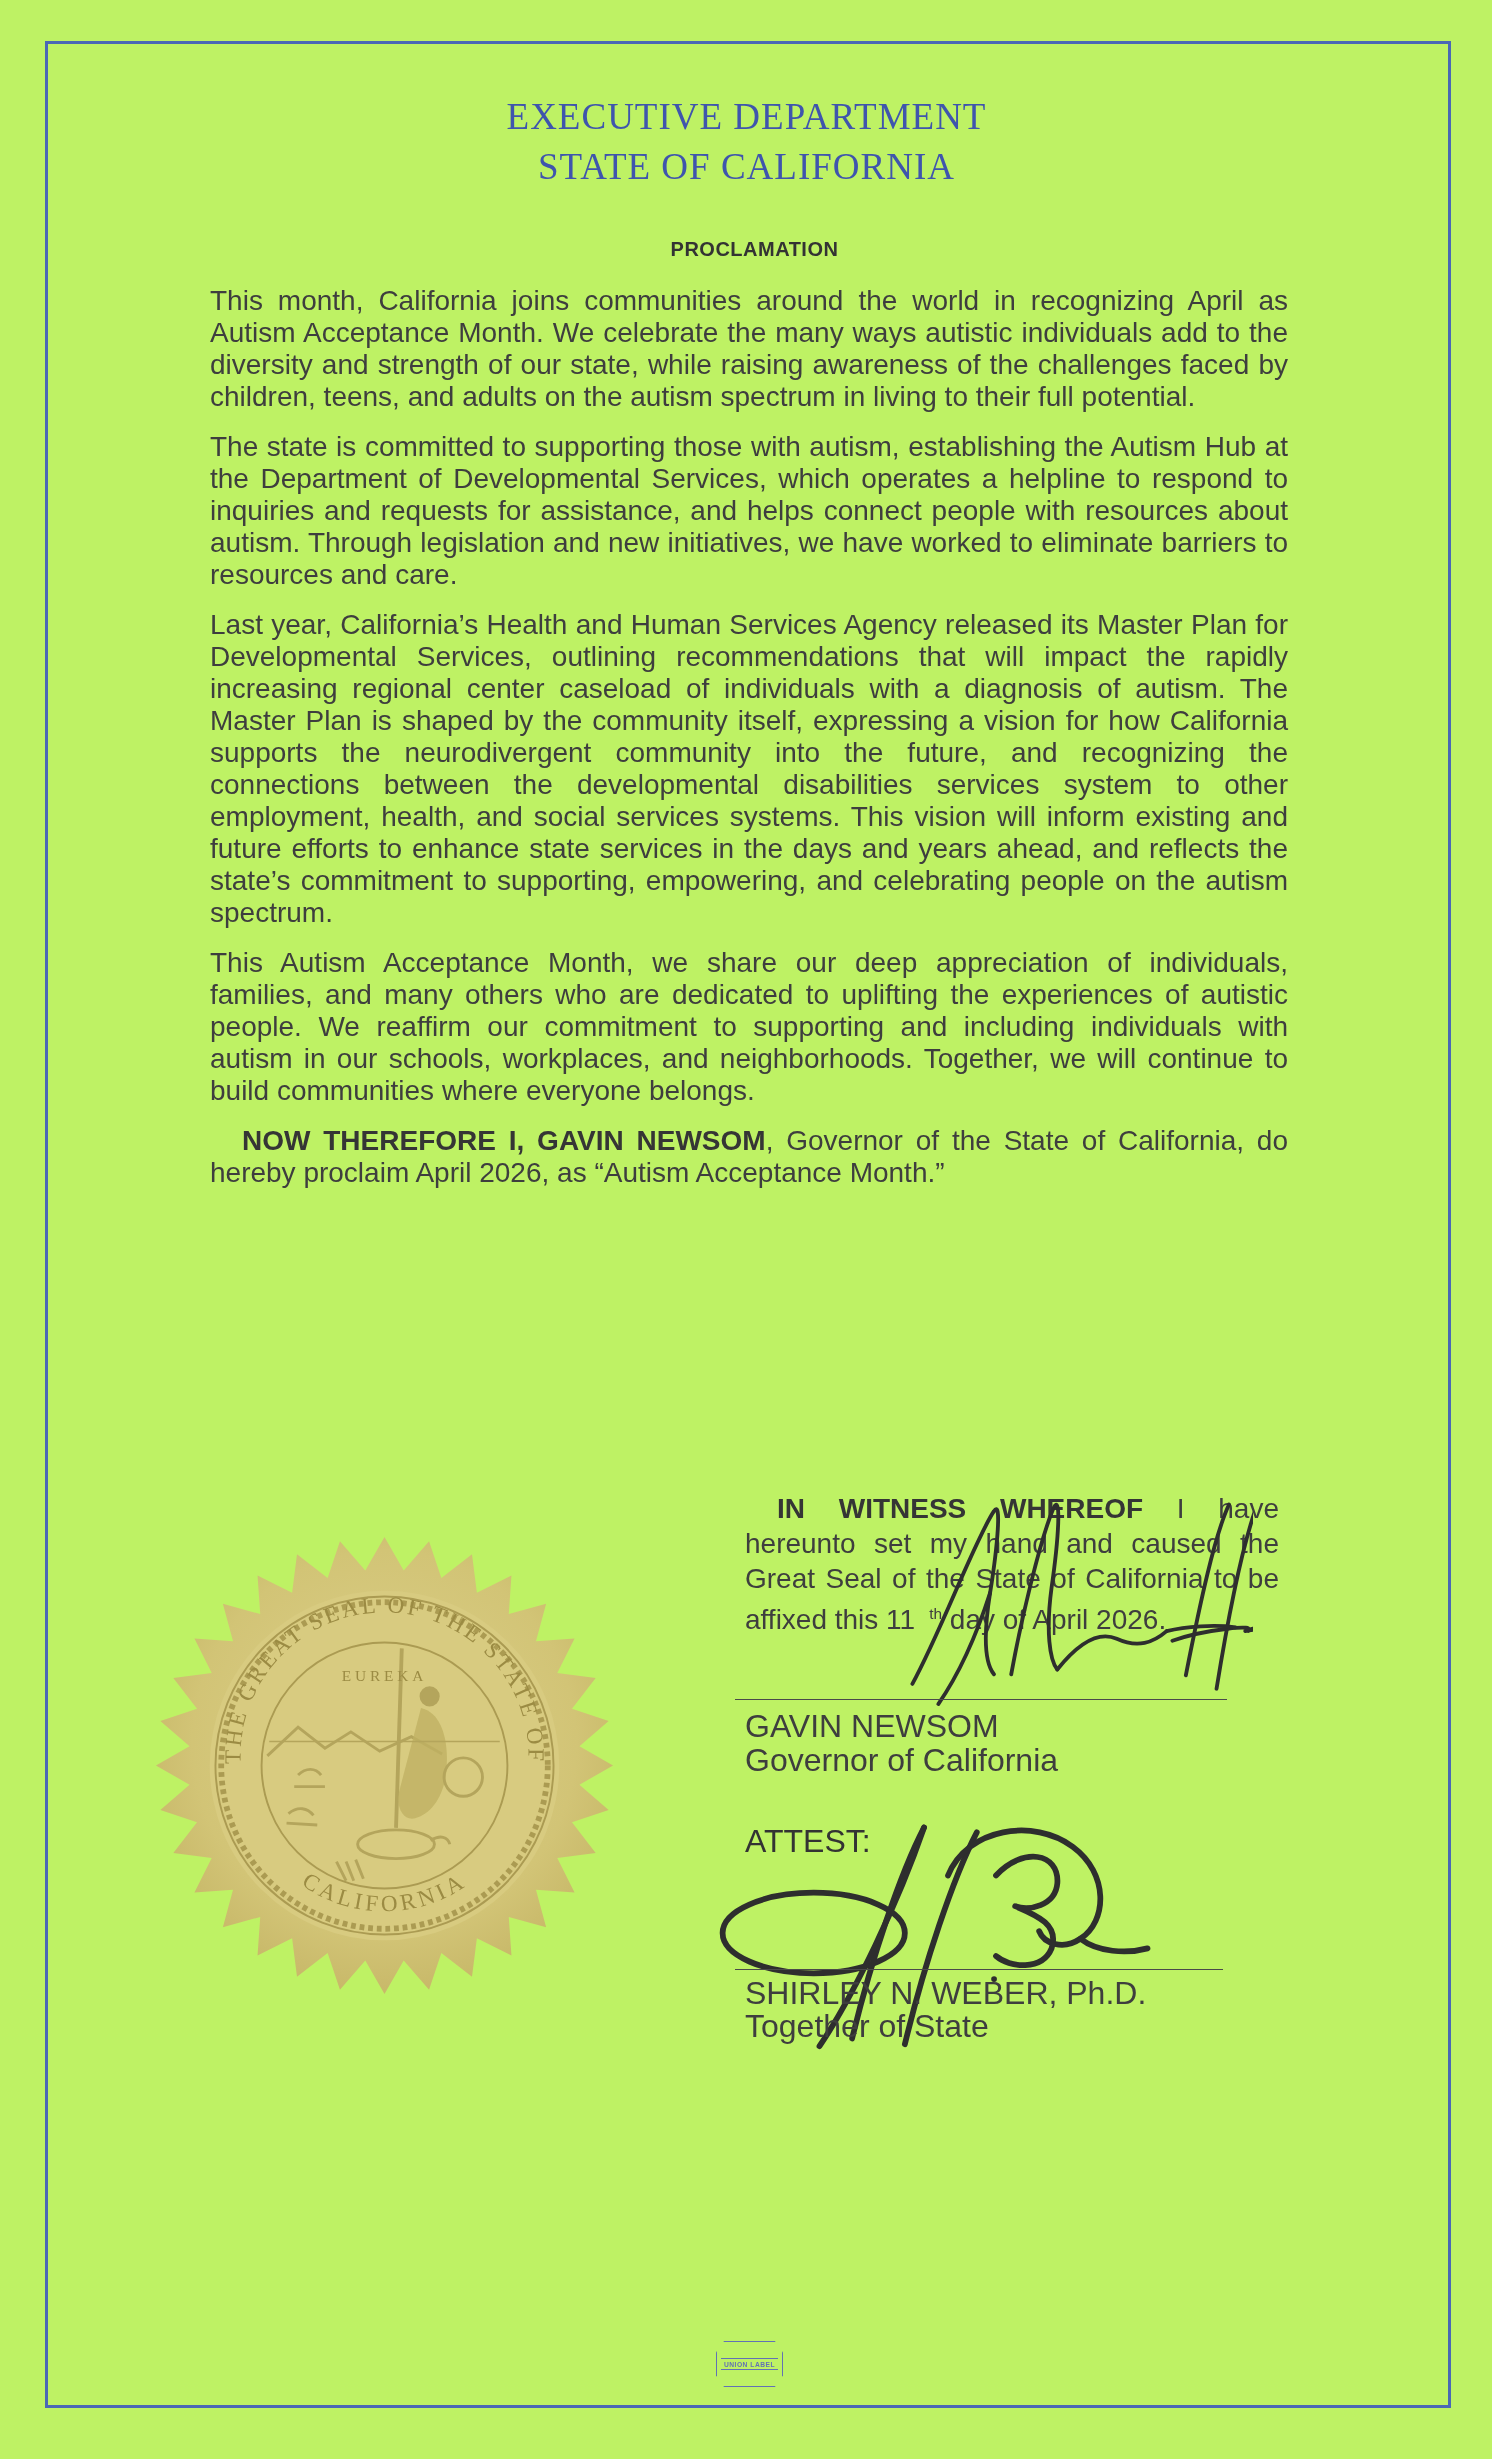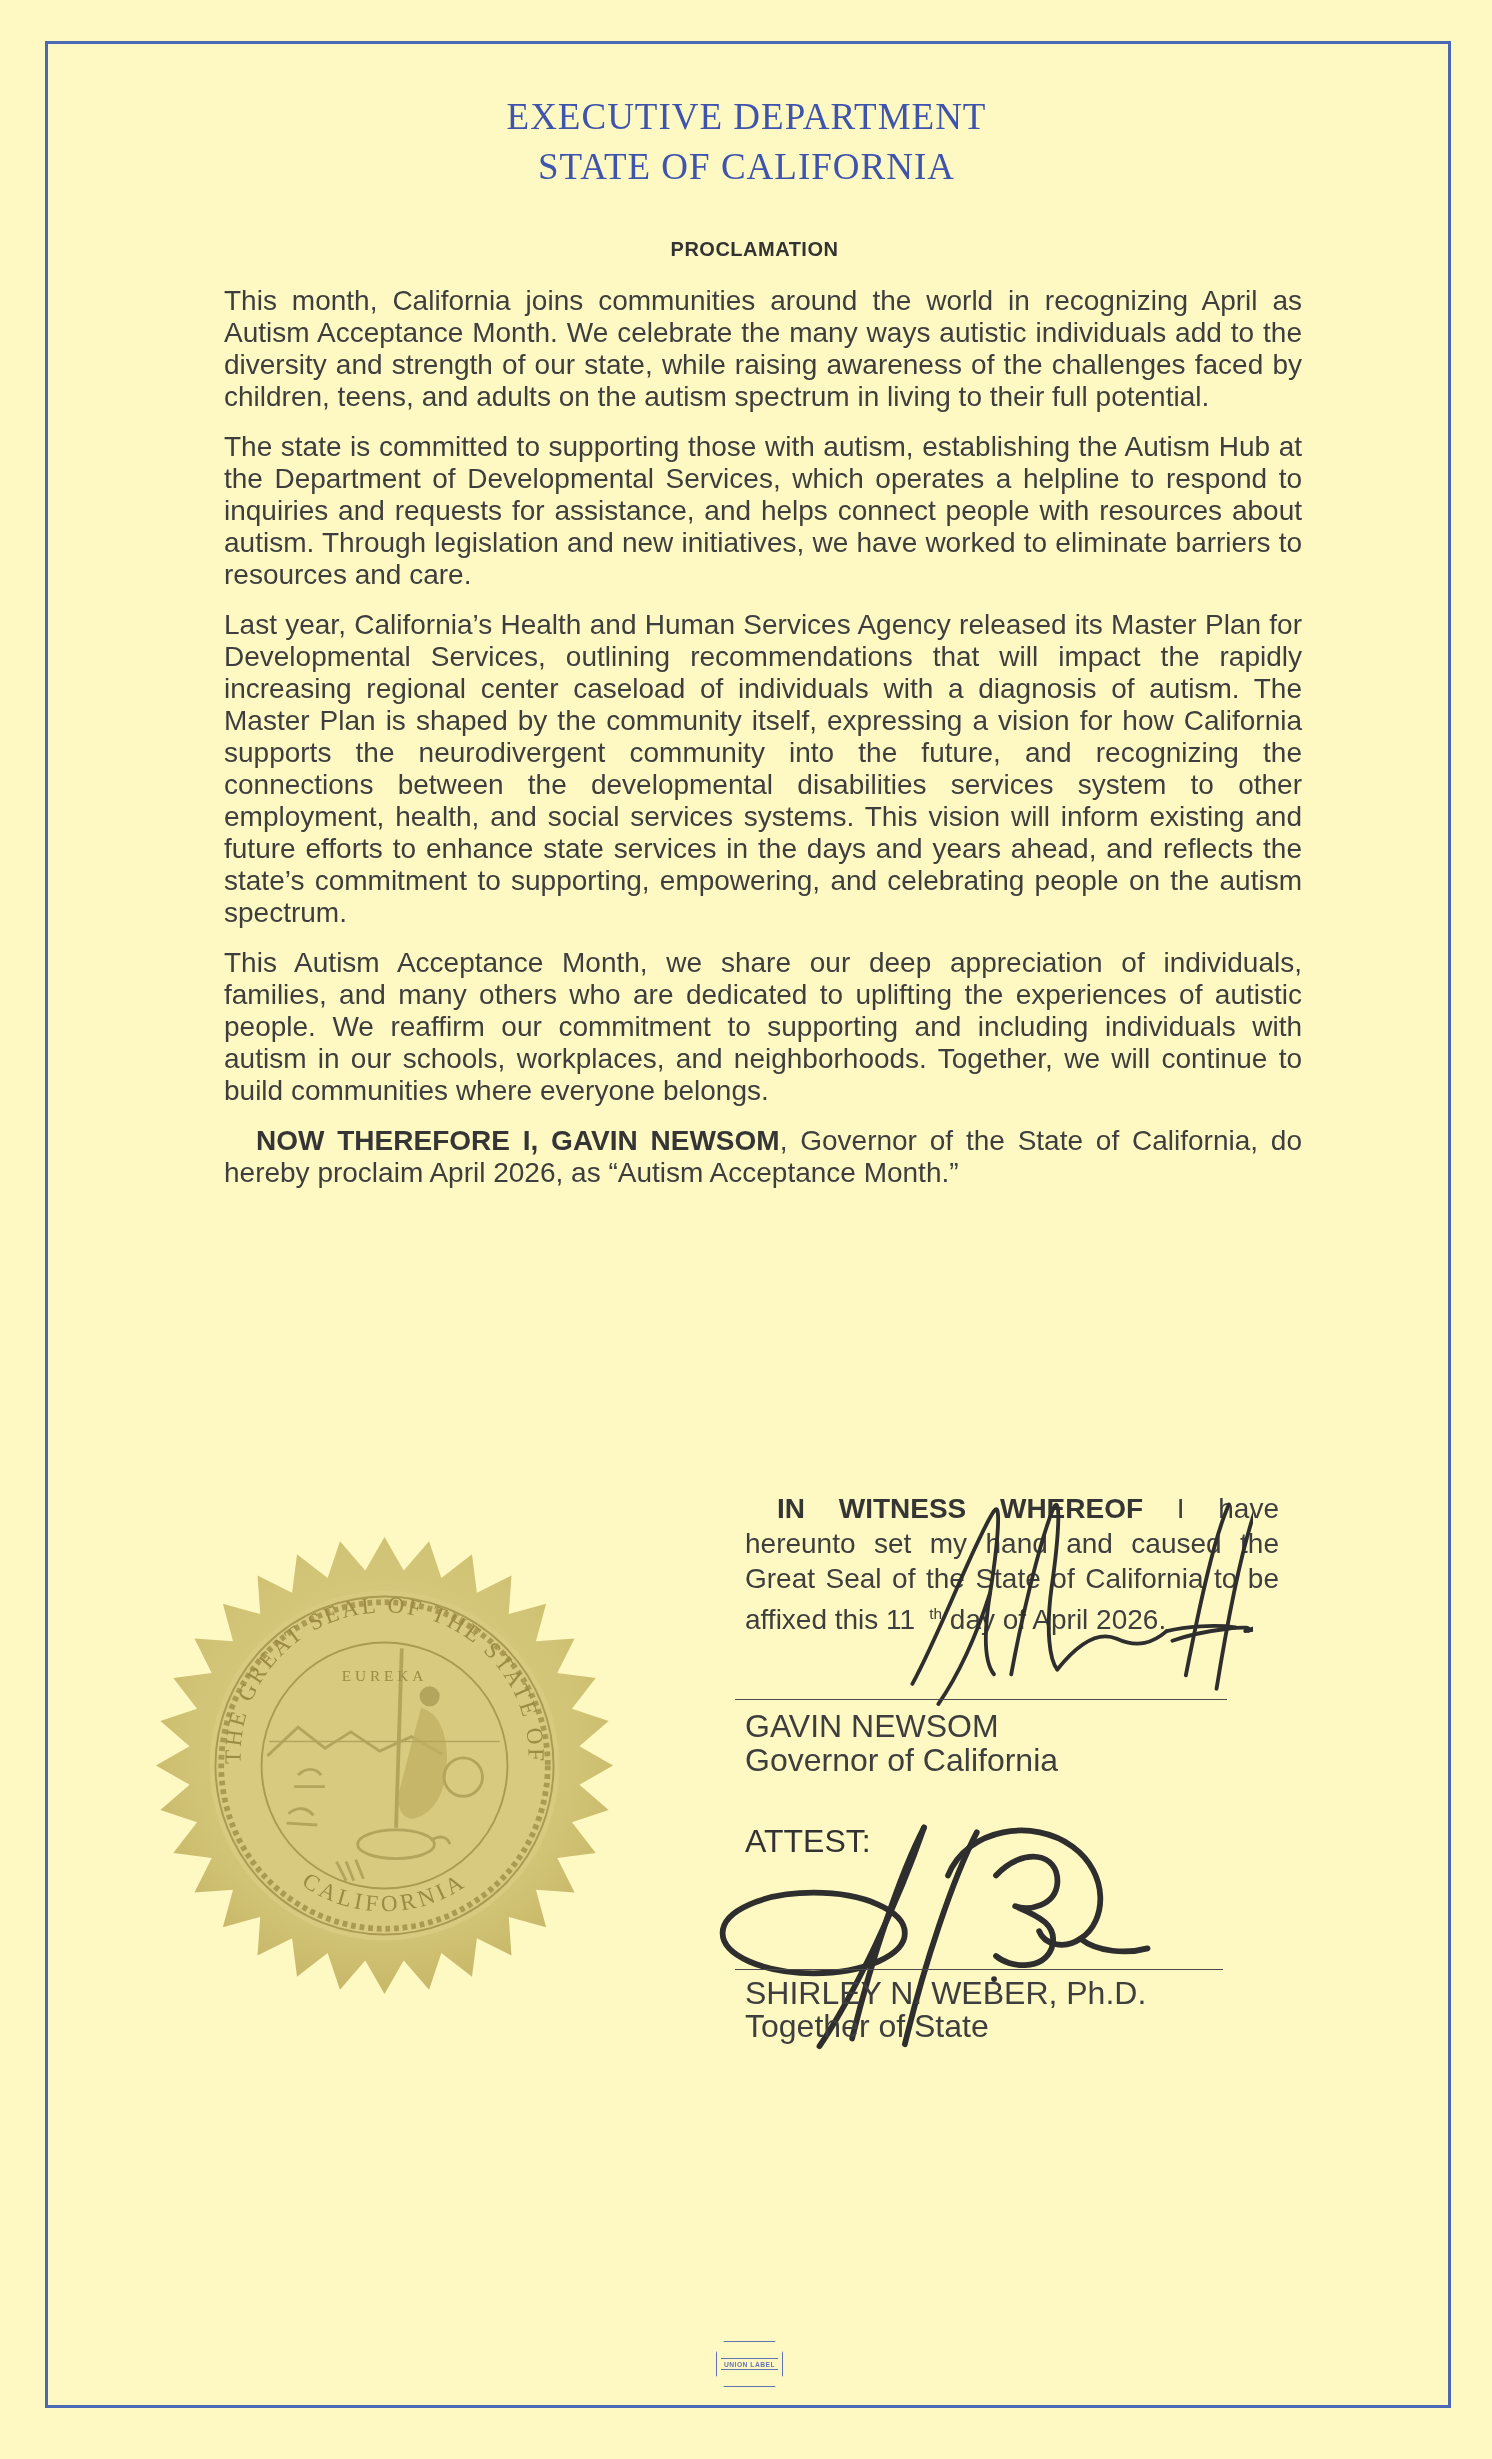--- a/index.html
+++ b/index.html
@@ -1,36 +1,36 @@
 <!DOCTYPE html>
 <html><head>
 <meta charset="utf-8">
 <style>
   html,body{margin:0;padding:0;background:#ffffff;}
   .page{
-    position:relative;width:1493px;height:2459px;background:#fef9c3;
+    position:relative;width:1493px;height:2459px;background:#bef264;
     font-family:"Liberation Sans", sans-serif;color:#3e3e3e;overflow:hidden;
   }
   .frame{
     position:absolute;left:45px;top:41px;width:1406px;height:2367px;
     border:3.8px solid #4a68b5;box-sizing:border-box;
   }
   
   .doc-header{position:absolute;left:0;top:92px;width:100%;text-align:center;}
   .doc-header .dept{
     font-family:"Liberation Serif", serif;font-size:37px;line-height:50px;
     color:#3f55ad;letter-spacing:1px;
   }
   .proc-title{
     position:absolute;left:8px;top:238px;width:100%;text-align:center;
     font-size:20px;font-weight:bold;color:#333;letter-spacing:0.5px;
   }
   
   .body-text{
-    position:absolute;left:224px;top:285px;width:1078px;
+    position:absolute;left:210px;top:285px;width:1078px;
     font-size:28px;line-height:32px;text-align:justify;color:#3e3e3e;
   }
   .body-text p{margin:0 0 18px 0;}
   .body-text b, .witness b{color:#353535;margin-left:32px;}
   
   .witness{
     position:absolute;left:745px;top:1463px;width:534px;
     font-size:28px;line-height:35px;text-align:justify;color:#3e3e3e;
   }
   .witness sup{font-size:0.55em;vertical-align:super;margin-left:14px;}

